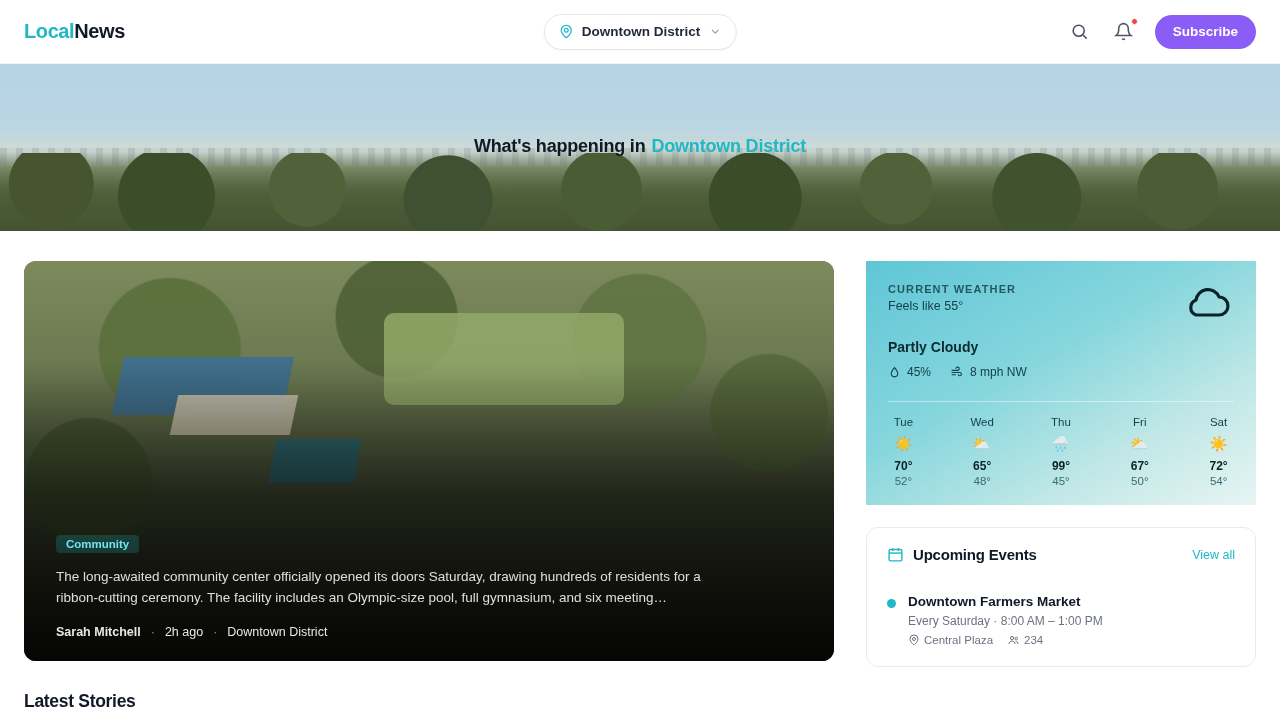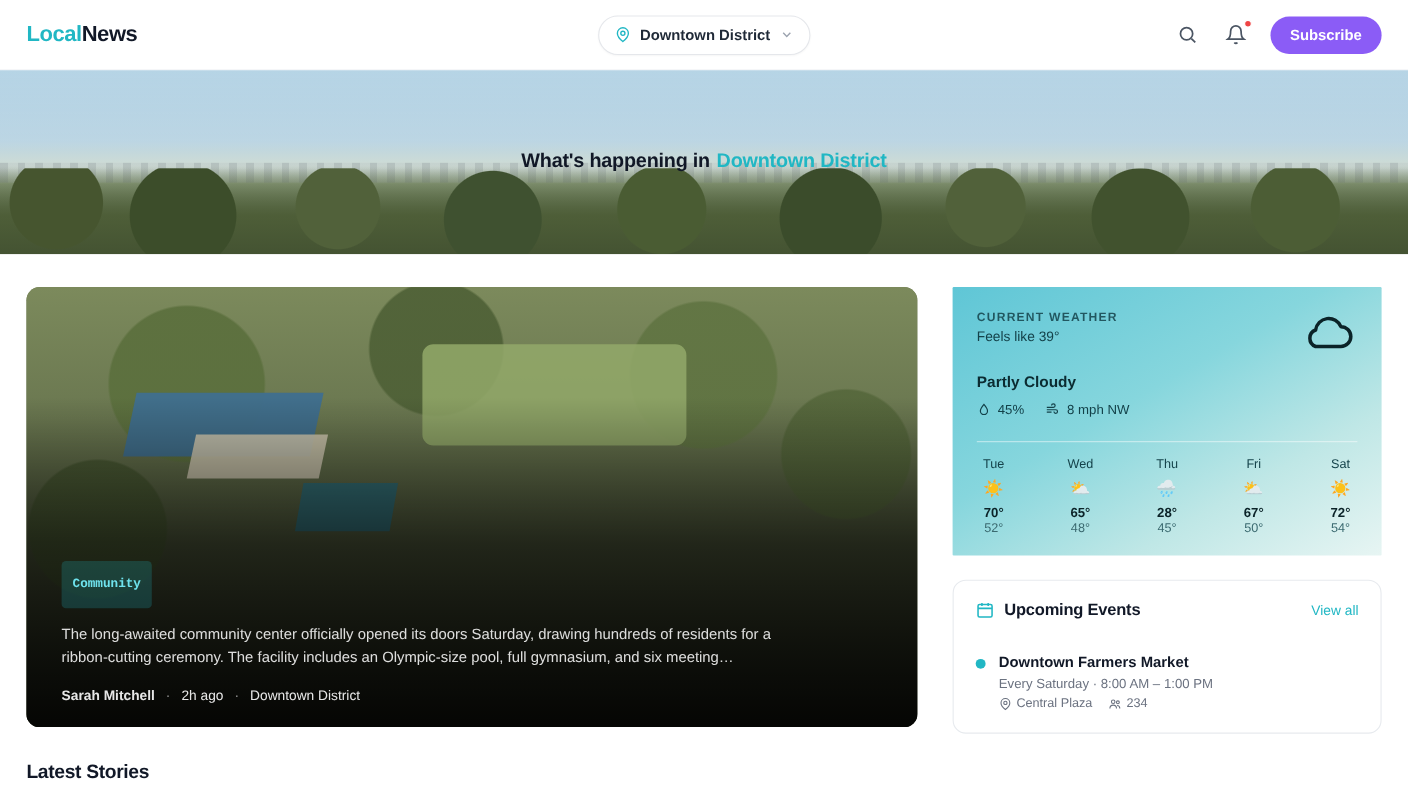--- a/index.html
+++ b/index.html
@@ -203,28 +203,27 @@
     position: absolute; inset: 0;
     background: linear-gradient(to bottom, rgba(0,0,0,0) 25%, rgba(0,0,0,0.55) 58%, rgba(0,0,0,0.88) 100%);
   }
   .feature-body {
     position: absolute;
     left: 32px; right: 32px; bottom: 22px;
     color: #ffffff;
   }
   .chip {
     display: inline-block;
-    padding: 15px 10px;
+    padding: 3px 10px;
     border-radius: 4px;
     background: rgba(33,183,196,0.22);
     color: #6fe3ee;
     font-size: 11.5px;
     font-weight: bold;
     margin-bottom: 14px;
-    font-family: Liberation Mono, monospace;
   }
   .feature-headline {
     font-size: 28.5px;
     line-height: 1.28;
     font-weight: bold;
     letter-spacing: -0.5px;
     margin-bottom: 14px;
   }
   .feature-excerpt {
     font-size: 13.5px;
@@ -454,21 +453,21 @@
 
   <div class="col-side">
 
     <div class="weather">
       <div class="cloud-icon">
         <svg width="52" height="38" viewBox="0 0 52 38" fill="none" stroke="currentColor" stroke-width="3.2" stroke-linejoin="round">
           <path d="M14 32h23a9 9 0 0 0 0-18 12 12 0 0 0-23 3 8 8 0 0 0 0 15z"></path>
         </svg>
       </div>
       <div class="weather-label">CURRENT WEATHER</div>
-      <div class="weather-feels">Feels like 39°</div>
+      <div class="weather-feels">Feels like 55°</div>
       <div class="weather-cond">Partly Cloudy</div>
       <div class="weather-stats">
         <div class="stat">
           <span>
             <svg width="13" height="13" viewBox="0 0 24 24" fill="none" stroke="currentColor" stroke-width="2">
               <path d="M12 3s6 7 6 11a6 6 0 0 1-12 0c0-4 6-11 6-11z"></path>
             </svg>
           </span>
           <span>45%</span>
         </div>
@@ -493,21 +492,21 @@
         </div>
         <div class="fc-day">
           <div class="fc-name">Wed</div>
           <div class="fc-ico">⛅</div>
           <div class="fc-hi">65°</div>
           <div class="fc-lo">48°</div>
         </div>
         <div class="fc-day">
           <div class="fc-name">Thu</div>
           <div class="fc-ico">🌧️</div>
-          <div class="fc-hi">28°</div>
+          <div class="fc-hi">99°</div>
           <div class="fc-lo">45°</div>
         </div>
         <div class="fc-day">
           <div class="fc-name">Fri</div>
           <div class="fc-ico">⛅</div>
           <div class="fc-hi">67°</div>
           <div class="fc-lo">50°</div>
         </div>
         <div class="fc-day">
           <div class="fc-name">Sat</div>

